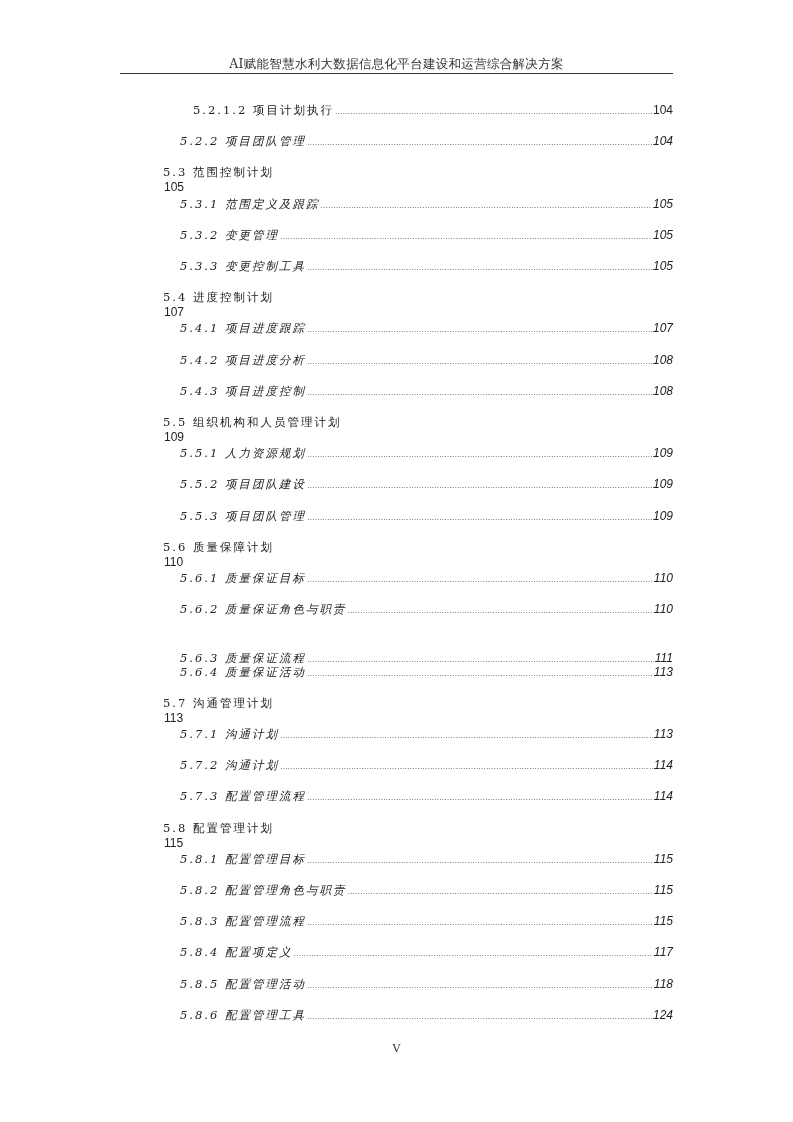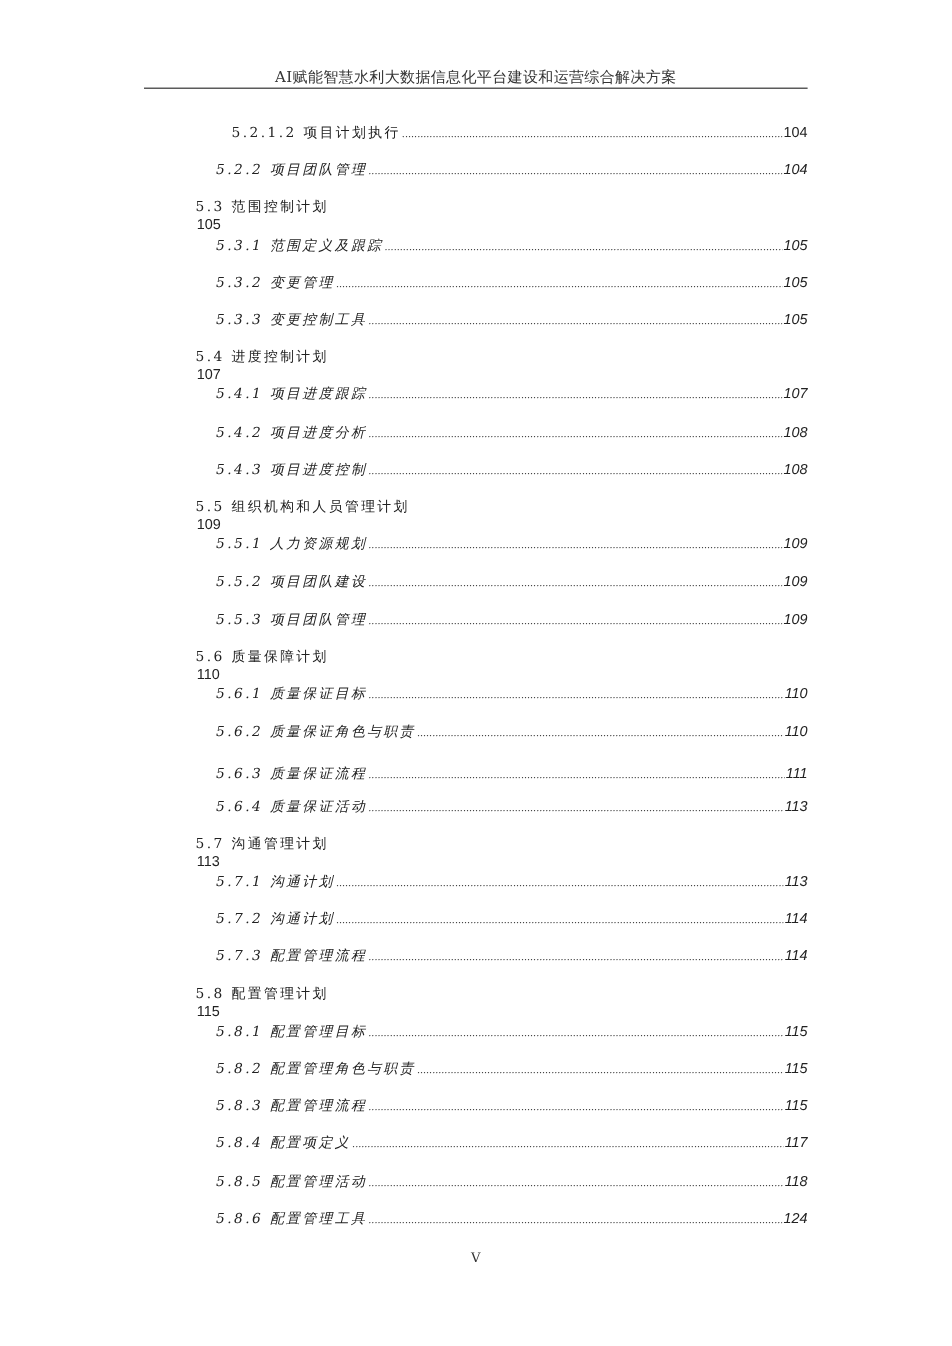--- a/index.html
+++ b/index.html
@@ -108,21 +108,21 @@
     <div class="toc-row lvl3" style="left: 180px; width: 493px; top: 571px;">
       <span class="label">5.6.1 质量保证目标</span>
       <span class="leader"></span>
       <span class="page">110</span>
     </div>
     <div class="toc-row lvl3" style="left: 180px; width: 493px; top: 602.2px;">
       <span class="label">5.6.2 质量保证角色与职责</span>
       <span class="leader"></span>
       <span class="page">110</span>
     </div>
-    <div class="toc-row lvl3" style="left: 180px; width: 493px; top: 636px; align-items: center;">
+    <div class="toc-row lvl3" style="left: 180px; width: 493px; top: 651px;">
       <span class="label">5.6.3 质量保证流程</span>
       <span class="leader"></span>
       <span class="page">111</span>
     </div>
     <div class="toc-row lvl3" style="left: 180px; width: 493px; top: 664.6px;">
       <span class="label">5.6.4 质量保证活动</span>
       <span class="leader"></span>
       <span class="page">113</span>
     </div>
     <div class="toc-row lvl2" style="left: 163px; width: 510px; top: 695.8px;">

